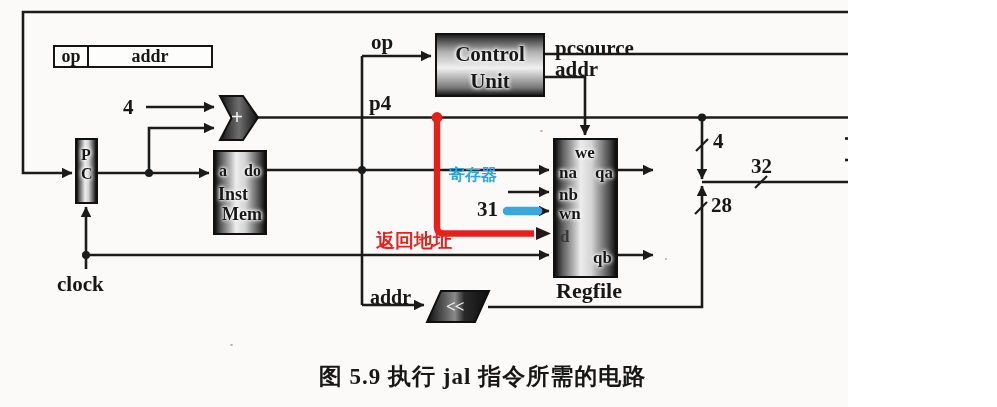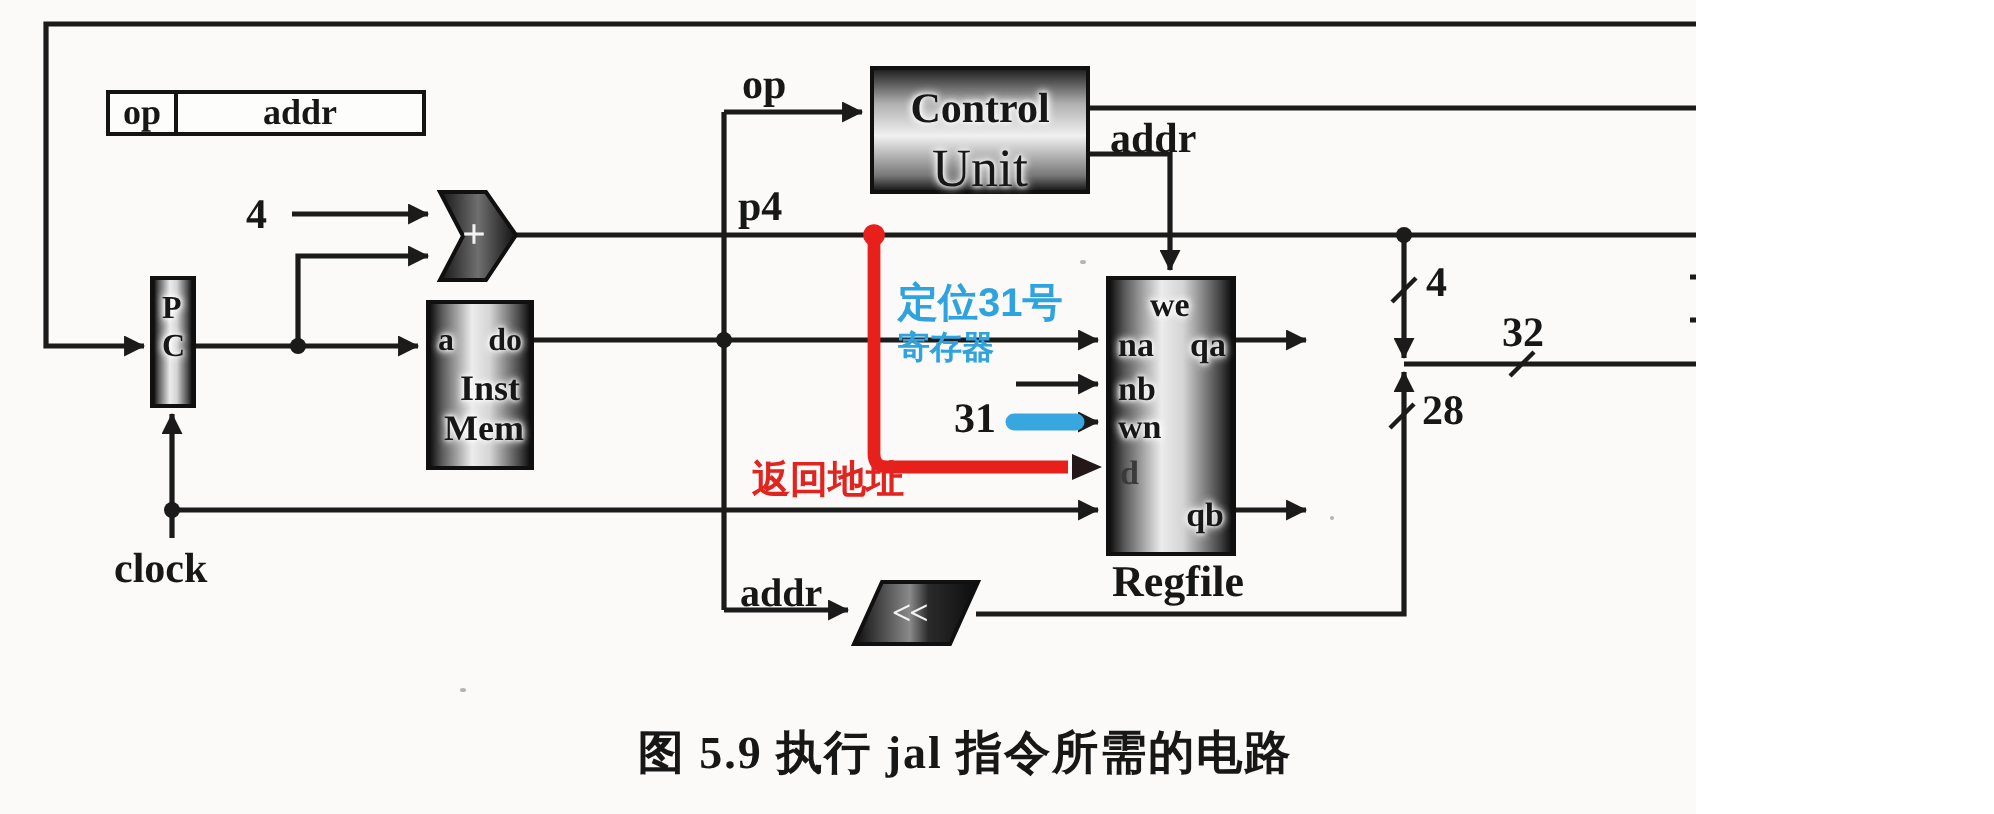--- a/index.html
+++ b/index.html
@@ -119,27 +119,27 @@
   </div>
 
   <div class="blk cyl" style="left:75px;top:138px;width:23px;height:66px;">
     <span class="port halo" style="left:4px;top:6px;font-size:16px;">P</span>
     <span class="port halo" style="left:4px;top:25px;font-size:16px;">C</span>
   </div>
 
   <div class="blk cyl" style="left:213px;top:150px;width:54px;height:85px;">
     <span class="port halo" style="left:4px;top:10px;font-size:16px;">a</span>
     <span class="port halo" style="right:4px;top:10px;font-size:16px;">do</span>
-    <span class="port halo" style="left:15px;top:32px;font-size:18px;">Inst</span>
+    <span class="port halo" style="left:3px;top:32px;font-size:18px;">Inst</span>
     <span class="port halo" style="left:7px;top:52px;font-size:18px;">Mem</span>
   </div>
 
   <div class="blk cu" style="left:435px;top:33px;width:110px;height:64px;text-align:center;">
     <div class="halo" style="font-weight:700;font-size:21px;margin-top:7px;">Control</div>
-    <div class="halo" style="font-weight:400;font-size:27px;margin-top:2px;">Unit</div>
+    <div class="halo" style="font-weight:700;font-size:21px;margin-top:2px;">Unit</div>
   </div>
 
   <div class="lb" style="left:231px;top:107px;font-size:21px;color:#f2f2f2;">+</div>
 
   <div class="lb" style="left:446px;top:298px;font-size:17px;color:#f4f4f4;letter-spacing:-1px;">&lt;&lt;</div>
 
   <div class="blk cyl" style="left:553px;top:138px;width:65px;height:140px;">
     <span class="port halo" style="left:20px;top:3px;">we</span>
     <span class="port halo" style="left:4px;top:23px;">na</span>
     <span class="port halo" style="right:3px;top:23px;">qa</span>
@@ -153,29 +153,29 @@
   <div class="blk cyl" style="left:872px;top:100px;width:22px;height:99px;">
     <span class="port" style="left:5px;top:7px;color:#f5f5f5;font-size:18px;text-shadow:0 0 2px #000,1px 1px 0 #000,-1px -1px 0 #000;">0</span>
     <span class="port" style="left:5px;top:29px;color:#f5f5f5;font-size:18px;text-shadow:0 0 2px #000,1px 1px 0 #000,-1px -1px 0 #000;">1</span>
     <span class="port" style="left:5px;top:50px;color:#f5f5f5;font-size:18px;text-shadow:0 0 2px #000,1px 1px 0 #000,-1px -1px 0 #000;">2</span>
     <span class="port" style="left:5px;top:72px;color:#f5f5f5;font-size:18px;text-shadow:0 0 2px #000,1px 1px 0 #000,-1px -1px 0 #000;">3</span>
   </div>
 
   <div class="lb" style="left:123px;top:97px;font-size:21px;">4</div>
   <div class="lb" style="left:369px;top:93px;font-size:21px;">p4</div>
   <div class="lb" style="left:371px;top:32px;font-size:21px;">op</div>
+  <div class="lb" style="left:555px;top:38px;font-size:21px;">pcsource</div>
   <div class="lb" style="left:555px;top:59px;font-size:21px;">addr</div>
   <div class="lb" style="left:713px;top:131px;font-size:21px;">4</div>
   <div class="lb" style="left:751px;top:156px;font-size:21px;">32</div>
   <div class="lb" style="left:711px;top:195px;font-size:21px;">28</div>
   <div class="lb" style="left:57px;top:274px;font-size:21px;">clock</div>
   <div class="lb" style="left:370px;top:287px;font-size:20px;">addr</div>
   <div class="lb" style="left:477px;top:199px;font-size:21px;text-align:center;">31</div>
 
-  <div class="lb cn-sans" style="left:449px;top:142px;font-size:20px;color:#2ea3dd;">定位31号</div>
   <div class="lb cn-sans" style="left:449px;top:167px;font-size:16px;color:#2ea3dd;">寄存器</div>
   <div class="lb cn-sans" style="left:356px;top:231px;font-size:19px;color:#e02420;margin-left:20px;">返回地址</div>
 
   <div class="speck" style="left:540px;top:130px;width:3px;height:2px;"></div>
   <div class="speck" style="left:916px;top:57px;width:3px;height:3px;"></div>
   <div class="speck" style="left:665px;top:258px;width:2px;height:2px;"></div>
   <div class="speck" style="left:230px;top:344px;width:3px;height:2px;"></div>
 
   <div class="caption" style="left:0px;top:361px;width:965px;">图 5.9  执行 jal 指令所需的电路</div>
 

